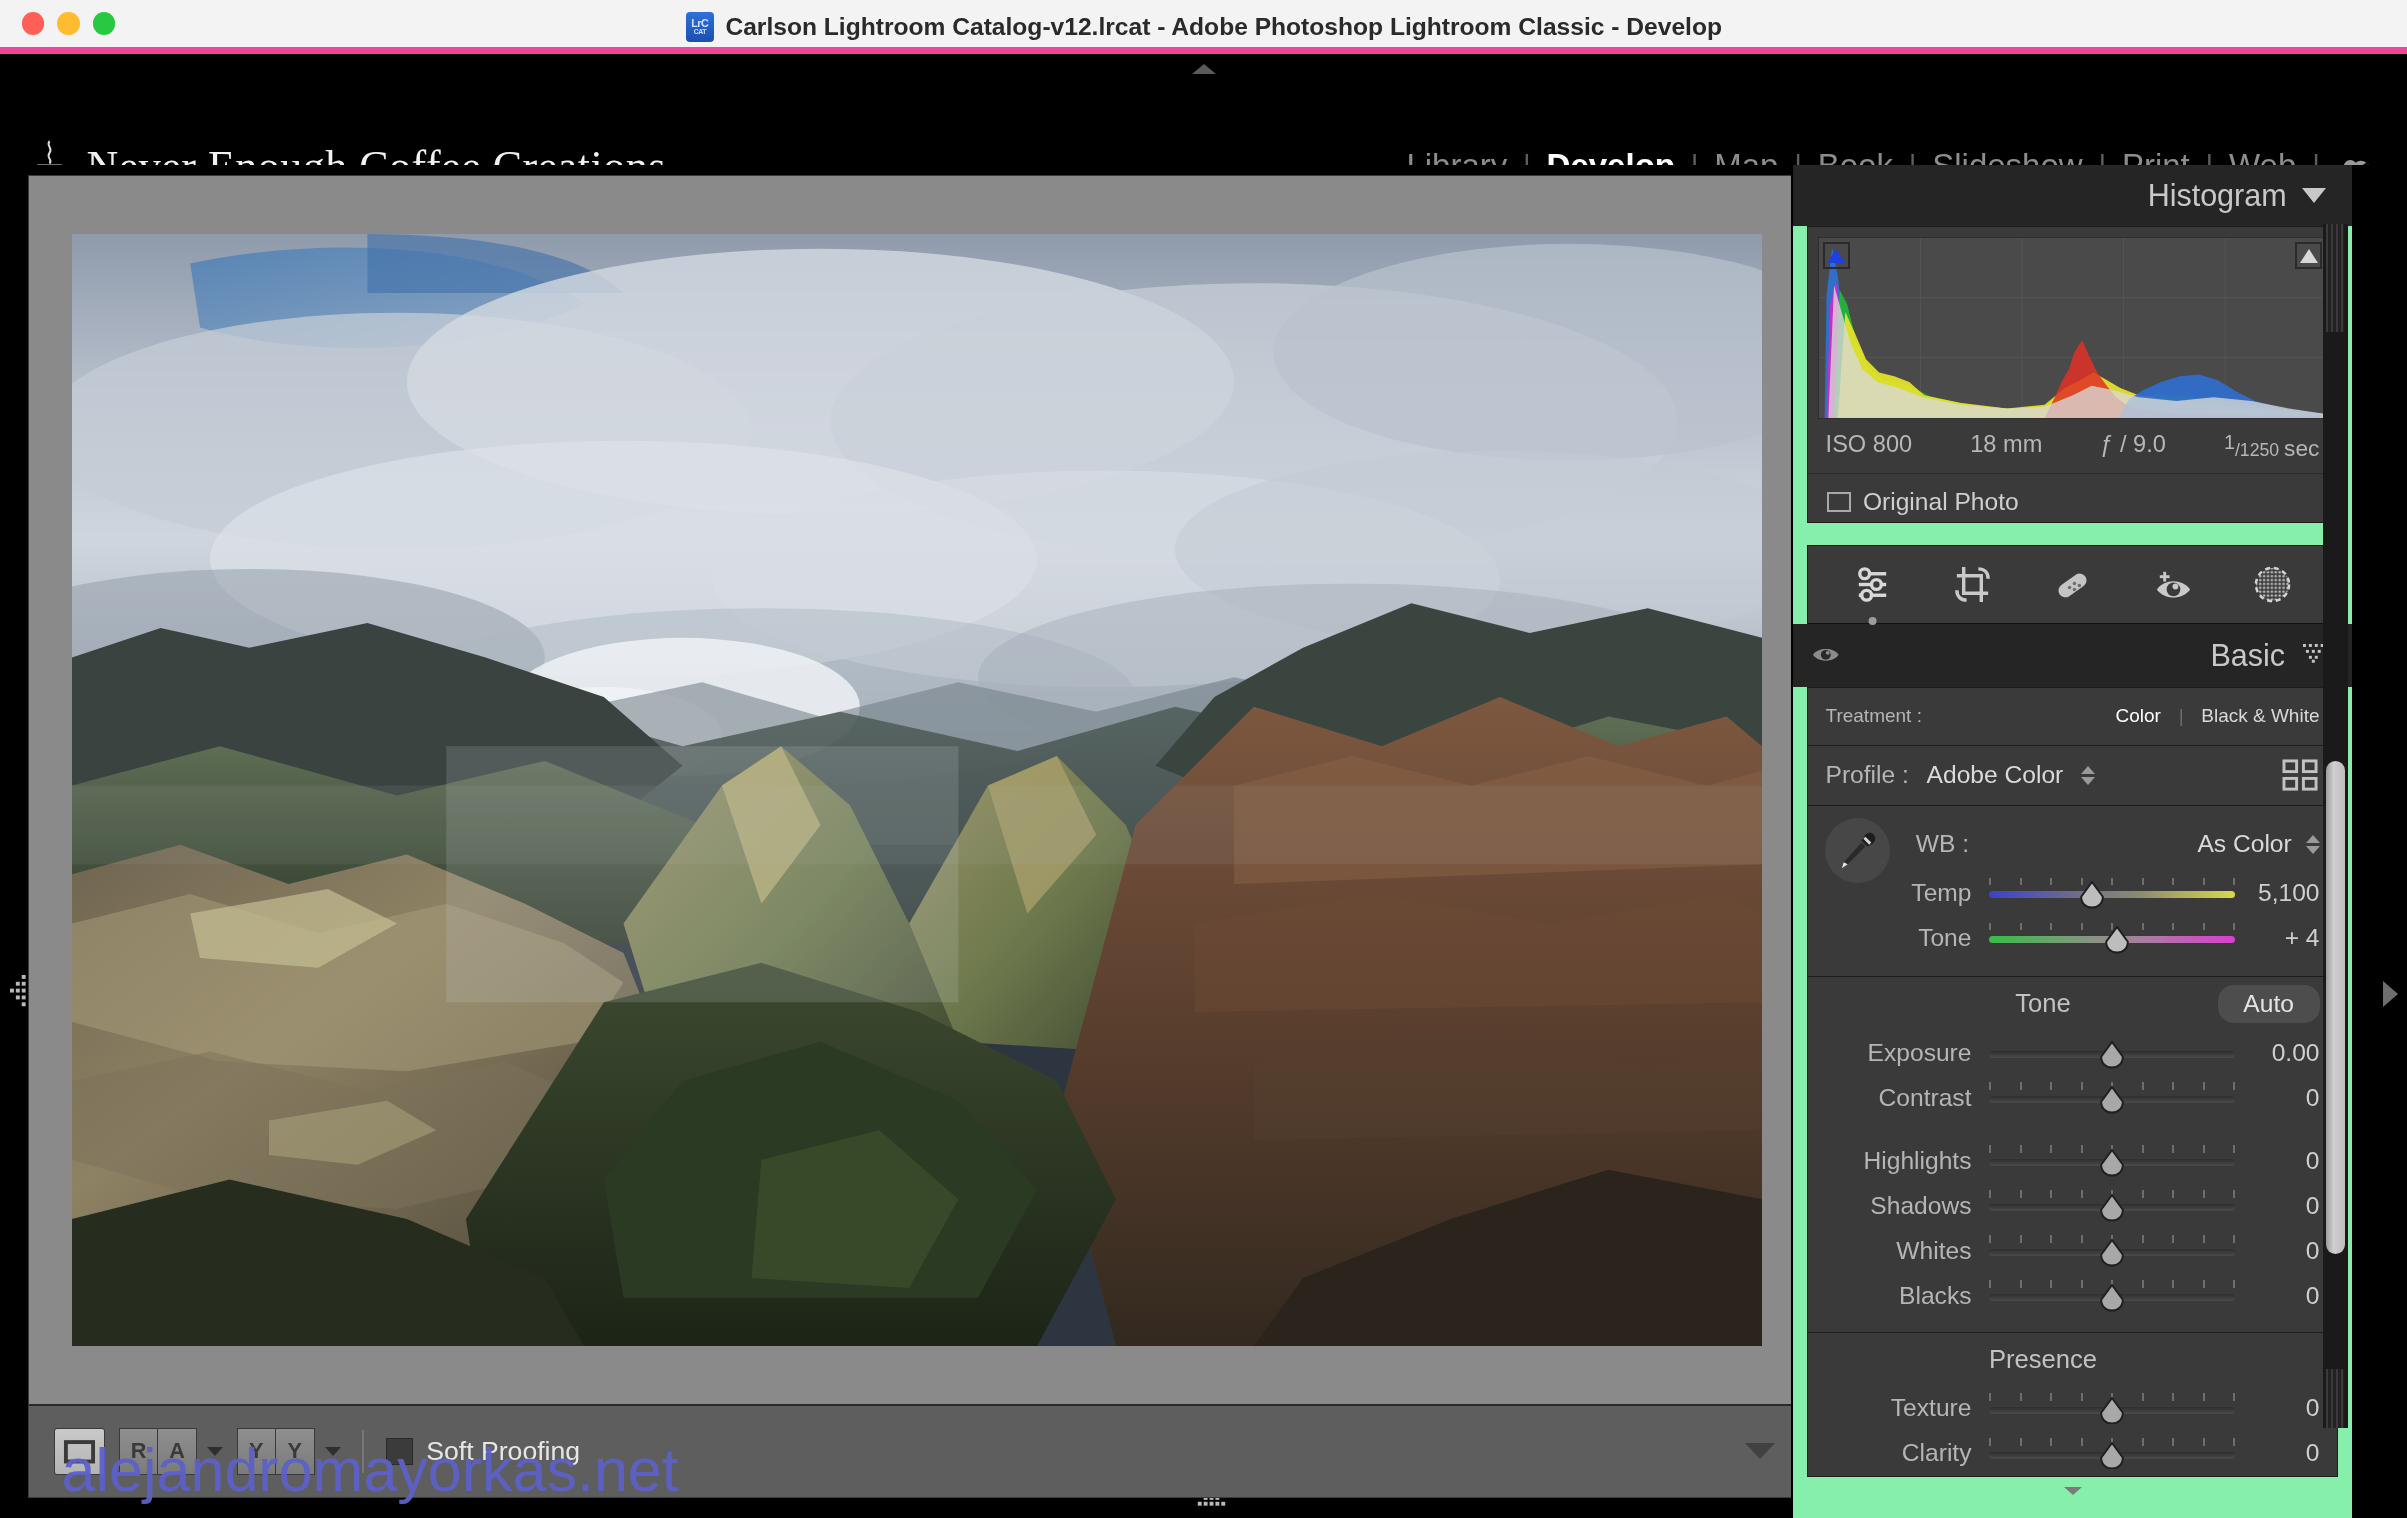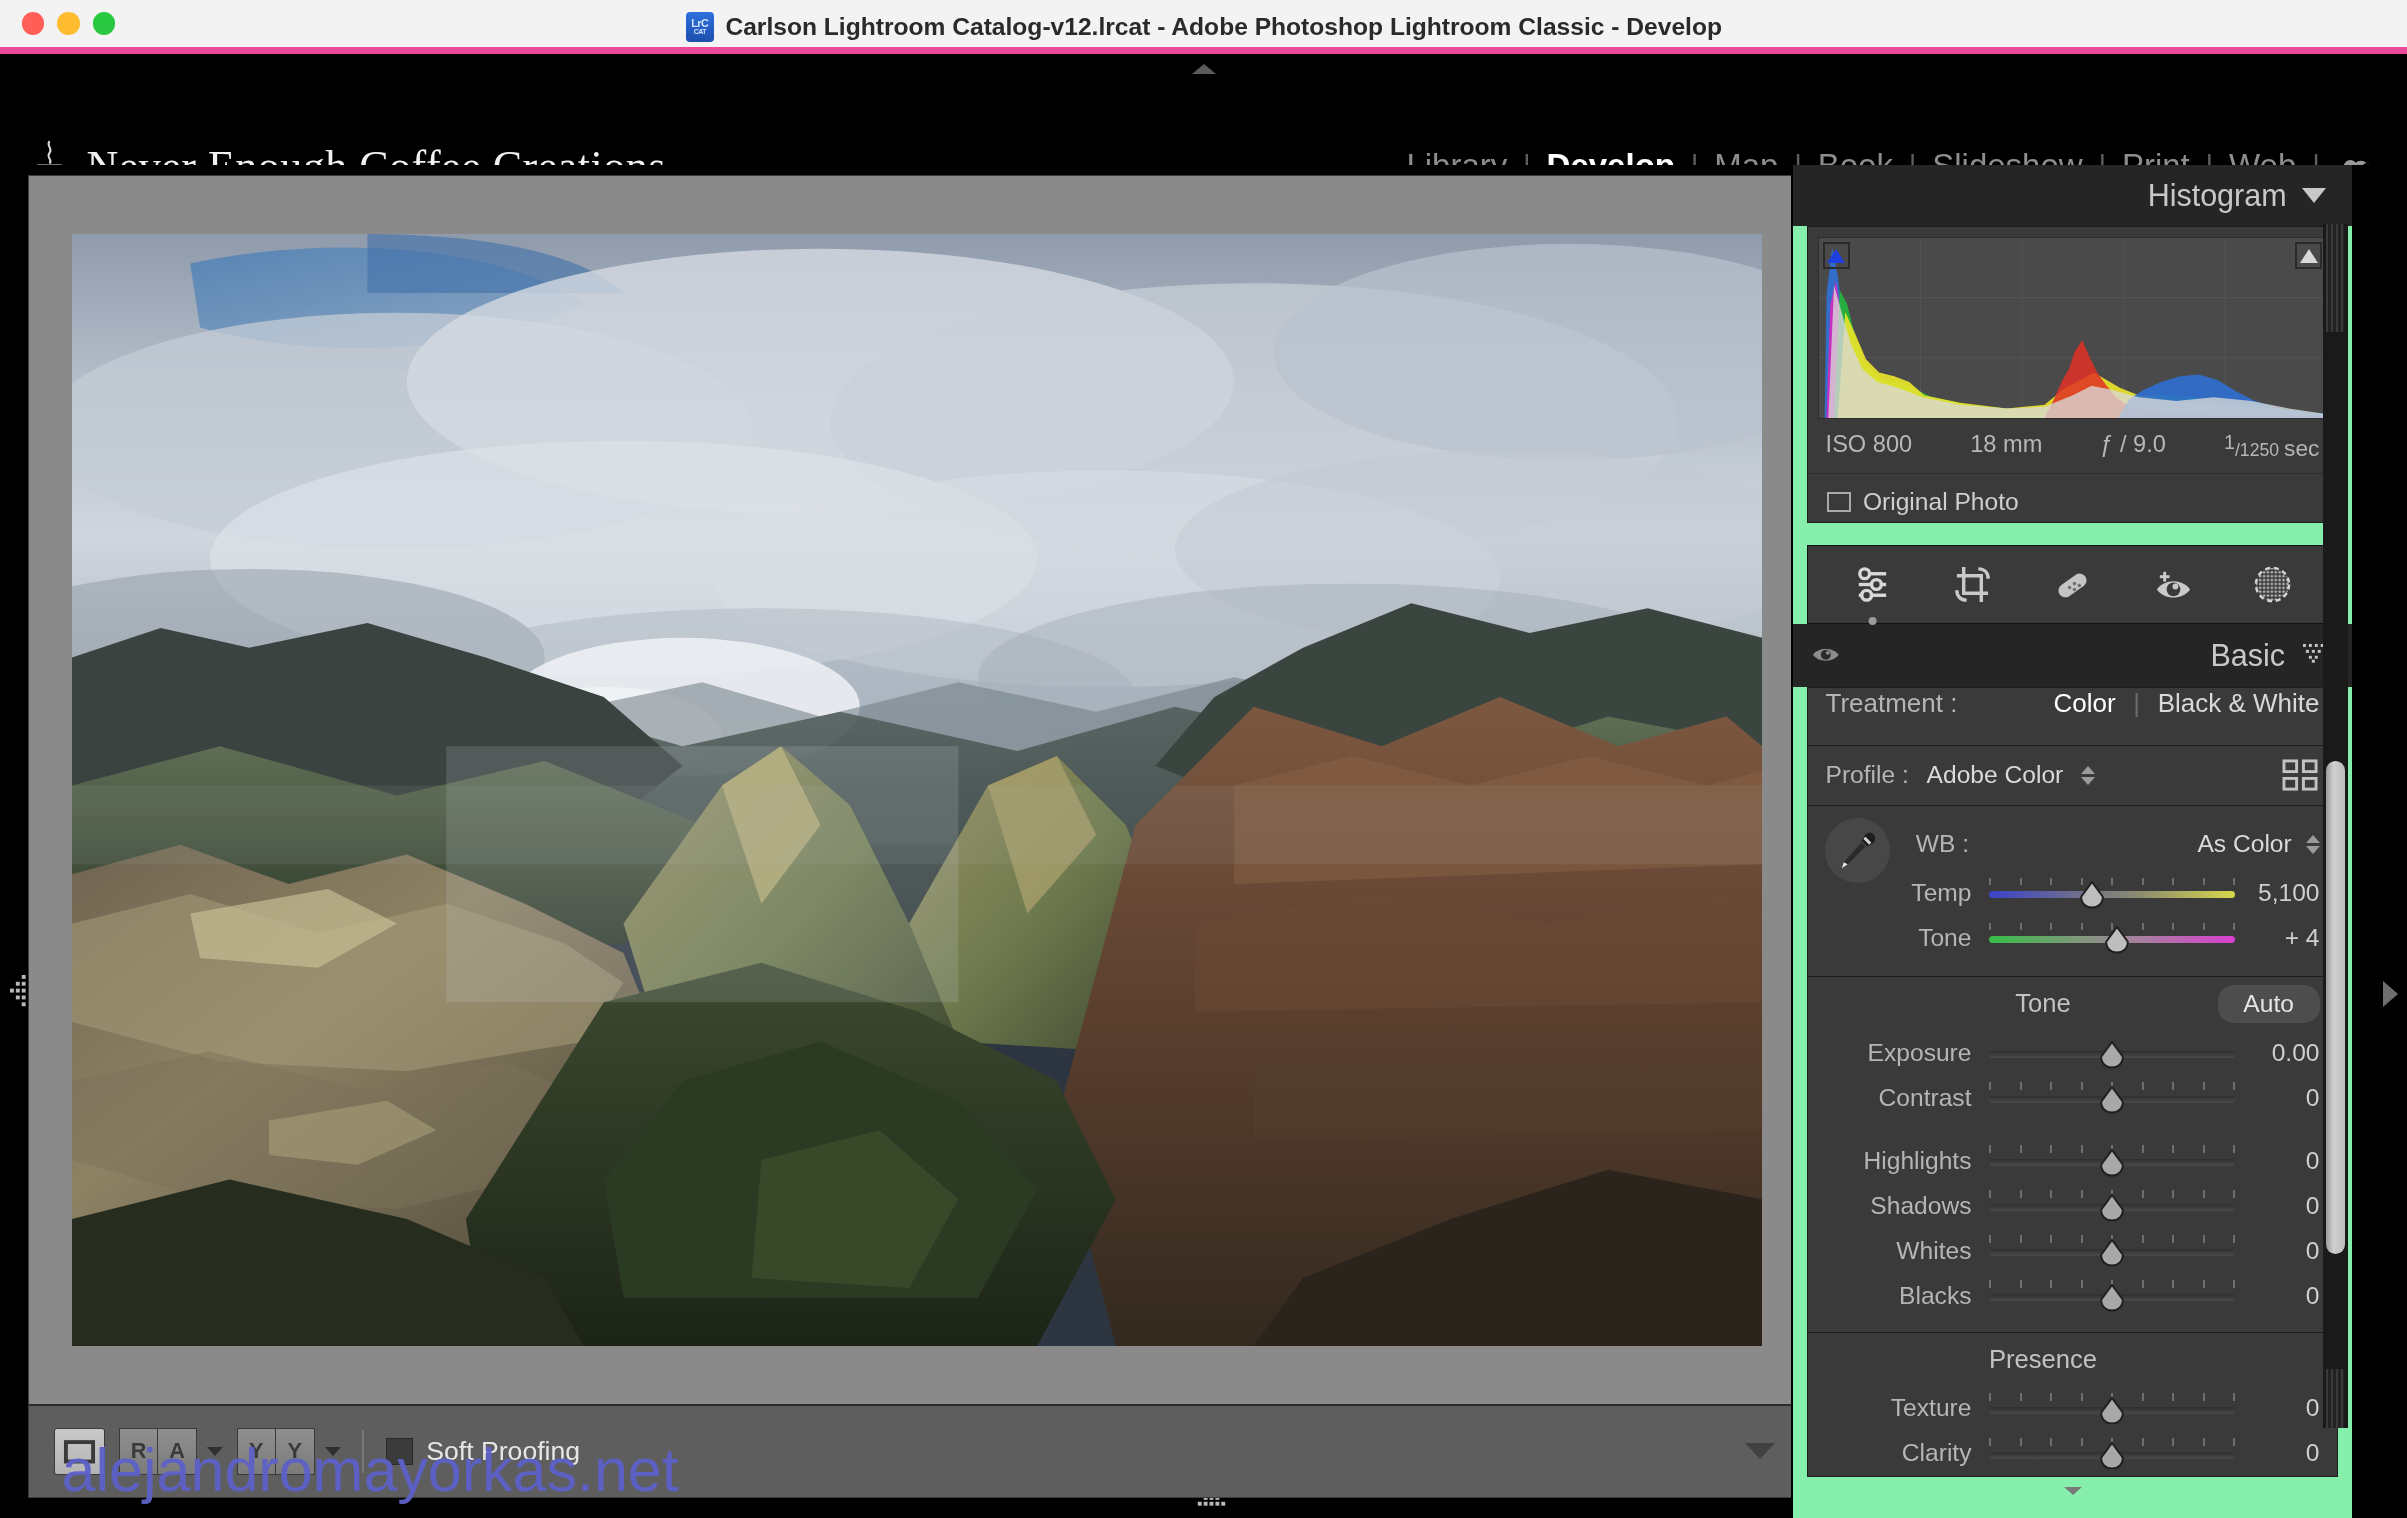--- a/index.html
+++ b/index.html
@@ -218,22 +218,22 @@
   .basic-title { margin-left: auto; font-size: 30.5px; color: #c8c8c8; }
   .dot-tri { margin-left: 15.8px; cursor: pointer; }
 
   .basic-body { margin: 0 13.8px; }
   .row-block {
     background: #3a3a3a; border: 1px solid #1d1d1d; border-bottom: none;
   }
   .row-block.last { border-bottom: 1px solid #1d1d1d; }
 
   .treat-row {
-    display: flex; align-items: flex-start; height: 57px; padding: 0 17.7px;
-    font-size: 26px; color: #b5b5b5; gap: 16px;
+    display: flex; align-items: center; height: 57px; padding: 0 17.7px;
+    font-size: 19px; color: #b5b5b5; gap: 16px;
   }
   .treat-opts { margin-left: auto; display: flex; align-items: center; gap: 17.7px; }
   .opt { color: #d9d9d9; cursor: pointer; }
   .opt.active { color: #ffffff; }
   .opt-sep { color: #6c6c6c; }
 
   .profile-row {
     display: flex; align-items: center; height: 59px; padding: 0 17.7px;
     font-size: 24.6px; color: #b5b5b5; gap: 17.7px;
   }

